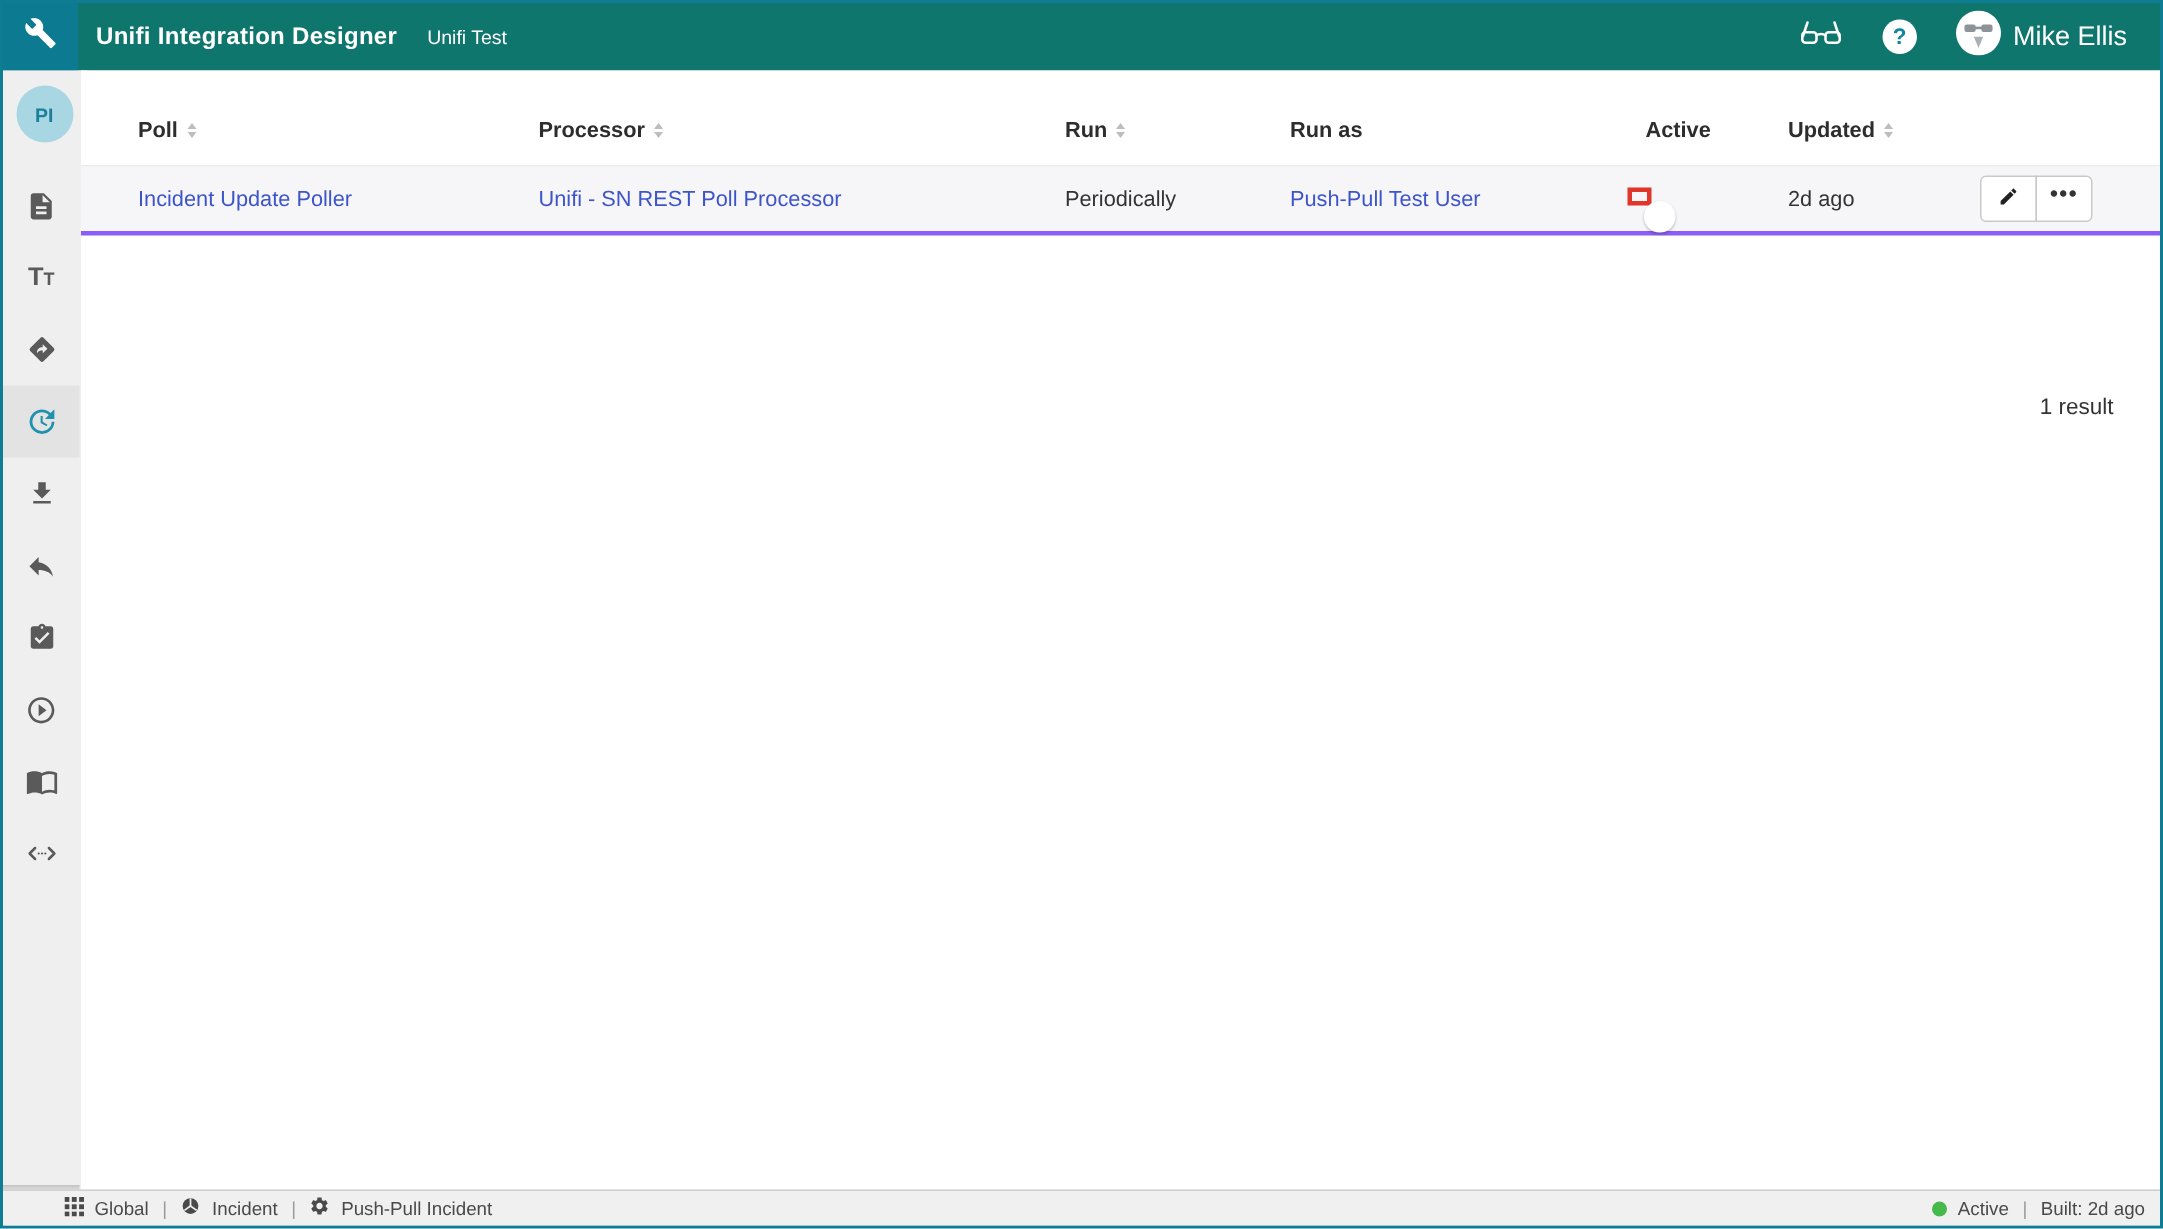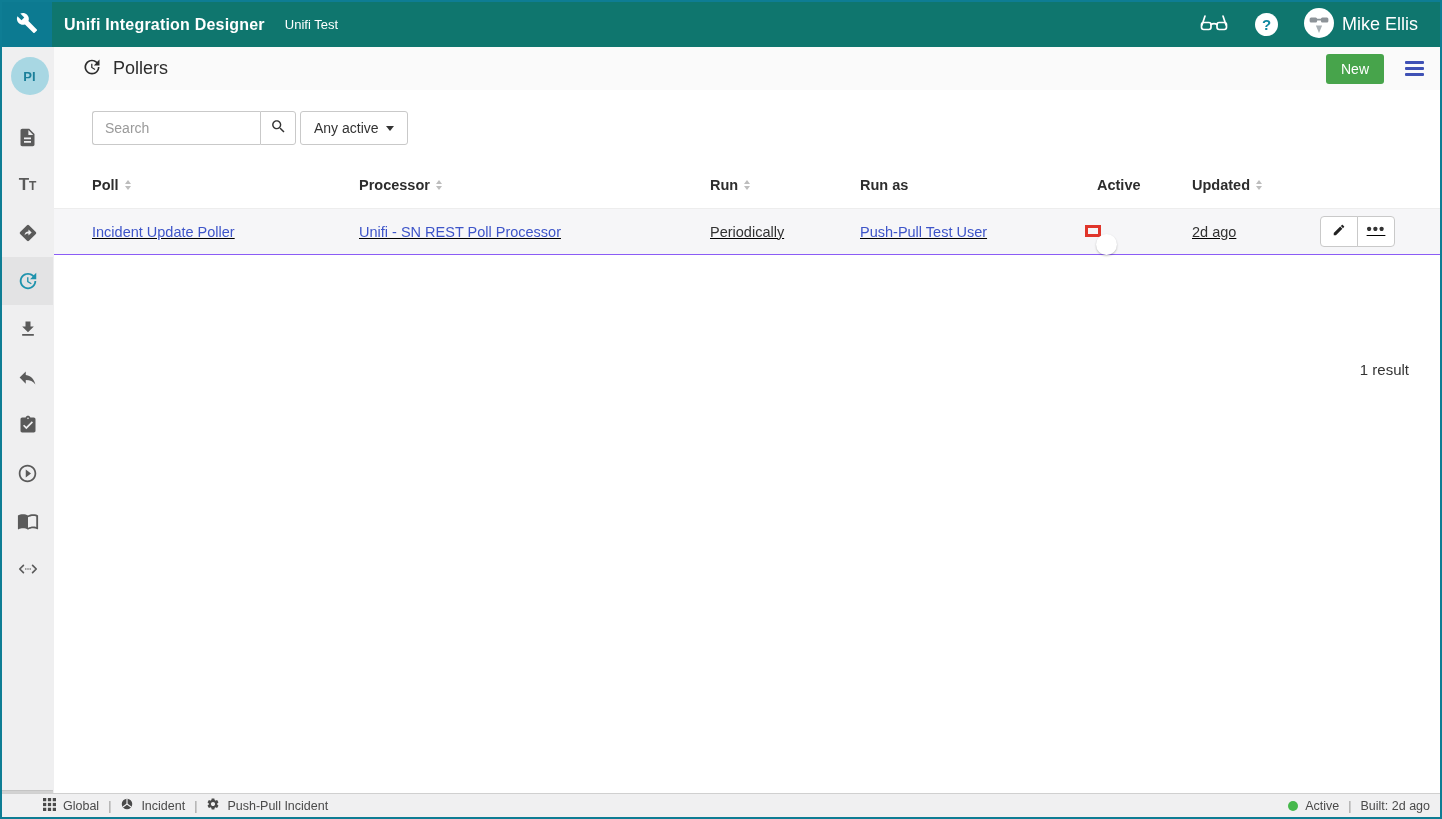--- a/index.html
+++ b/index.html
@@ -47,21 +47,21 @@
 
   
   .trow { display:grid; grid-template-columns:267px 351px 150px 237px 95px 128px 1fr; align-items:center; padding-left:38px; }
   .thead { margin-top:26px; height:28px; font-size:14.5px; font-weight:bold; color:#2d2d2d; }
   .th { display:flex; align-items:center; cursor:pointer; }
   .th.nosort { cursor:default; }
   .sort { display:inline-flex; flex-direction:column; gap:2px; margin-left:6px; }
   .sort i { display:block; width:0; height:0; border-left:3.5px solid transparent; border-right:3.5px solid transparent; }
   .sort .up { border-bottom:4px solid #bdbdbd; }
   .sort .down { border-top:4px solid #bdbdbd; }
-  .tbody-row { margin-top:9px; height:47px; background:#f6f6f8; border-top:1px solid #ededed; border-bottom:1px solid #8b5cf6; font-size:14.5px;text-decoration:underline; }
+  .tbody-row { margin-top:9px; height:47px; background:#f6f6f8; border-top:1px solid #ededed; border-bottom:3px solid #8b5cf6; font-size:14.5px; }
   .cell-link { color:#3e55c9; text-decoration:none; cursor:pointer; }
   .cell-text { color:#333; }
 
   
   .annot-box { display:inline-block; border:3px solid #e0352b; padding:3px 5px; margin-left:-12px; }
   .toggle { position:relative; width:50px; height:27px; background:#cbcbcb; border-radius:14px; cursor:pointer; box-shadow:inset 0 1px 2px rgba(0,0,0,.18); }
   .toggle .knob { position:absolute; top:3px; left:3px; width:21px; height:21px; border-radius:50%; background:#fff; box-shadow:0 1px 2px rgba(0,0,0,.25); }
 
   
   .actions-cell { display:flex; justify-content:flex-end; padding-right:49px; }
@@ -198,53 +198,21 @@
       </span>
     </div>
   </div>
 
   <div class="expand-btn">
     <span class="expand-tri"></span>
   </div>
 
   <div class="main">
 
-    <div class="page-header">
-      <div class="page-title-wrap">
-        <span>
-          <svg width="20" height="20" viewBox="0 0 24 24" fill="#2d2d2d">
-              <path d="M21 10.12h-6.78l2.74-2.82c-2.73-2.7-7.15-2.8-9.88-.1-2.73 2.71-2.73 7.08 0 9.79s7.15 2.71 9.88 0C18.32 15.65 19 14.08 19 12.1h2c0 1.98-.88 4.55-2.64 6.29-3.51 3.48-9.21 3.48-12.72 0-3.5-3.47-3.53-9.11-.02-12.58s9.14-3.47 12.65 0L21 3v7.12zM12.5 8v4.25l3.5 2.08-.72 1.21L11 13V8h1.5z"></path>
-            </svg>
-        </span>
-        <span class="page-title">Pollers</span>
-      </div>
-      <div class="header-actions">
-        <button class="new-btn">New</button>
-        <div class="hamburger">
-            <i></i>
-            <i></i>
-            <i></i>
-          </div>
-      </div>
-    </div>
-
-    <div class="toolbar">
-      <input class="search-input" type="text" placeholder="Search" style="">
-      <div class="search-btn">
-        <span>
-          <svg width="17" height="17" viewBox="0 0 24 24" fill="#333">
-              <path d="M15.5 14h-.79l-.28-.27C15.41 12.59 16 11.11 16 9.5 16 5.91 13.09 3 9.5 3S3 5.91 3 9.5 5.91 16 9.5 16c1.61 0 3.09-.59 4.23-1.57l.27.28v.79l5 4.99L20.49 19l-4.99-5zm-6 0C7.01 14 5 11.99 5 9.5S7.01 5 9.5 5 14 7.01 14 9.5 11.99 14 9.5 14z"></path>
-            </svg>
-        </span>
-      </div>
-      <button class="filter-btn">
-        <span>Any active</span>
-        <span class="caret-down"></span>
-      </button>
-    </div>
+
 
     <div class="trow thead">
       <div class="th">
         <span>Poll</span>
         <span class="sort">
             <i class="up"></i>
             <i class="down"></i>
           </span>
       </div>
       <div class="th">

